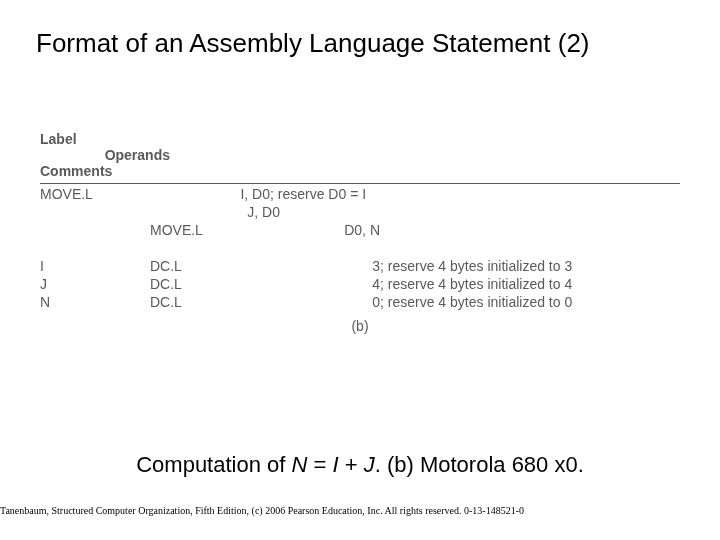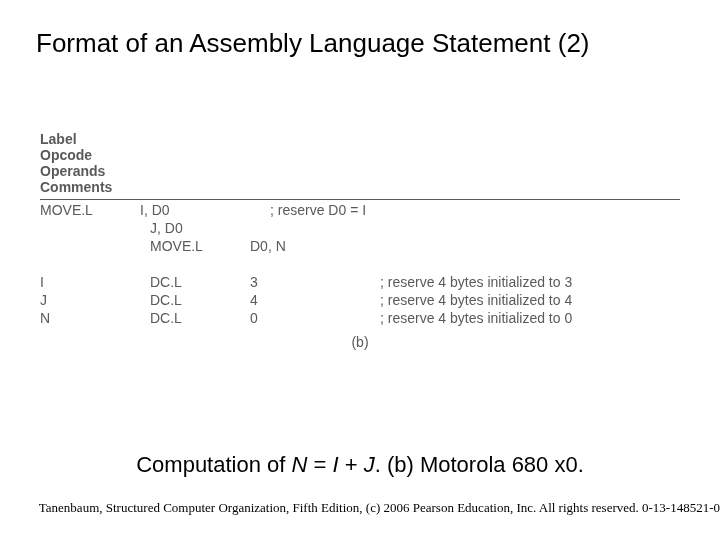--- a/index.html
+++ b/index.html
@@ -4,39 +4,38 @@
 <style>
   * { box-sizing: border-box; margin: 0; padding: 0; }
   html, body { width: 720px; height: 540px; background: #ffffff; font-family: Arial, Helvetica, sans-serif; }
   .slide { width: 720px; height: 540px; position: relative; padding: 20px 30px 16px 30px; }
   .title { font-size: 26px; color: #000; margin: 8px 0 0 6px; font-weight: normal; }
   .tablewrap { margin: 72px 10px 0 10px; color: #5a5a5a; font-size: 14px; }
   .headrow { display: flex; border-bottom: 1.5px solid #5a5a5a; padding-bottom: 4px; font-weight: bold; flex-direction: column; }
   .row { display: flex; padding-top: 2px; }
   .col-label { width: 110px; }
   .col-opcode { width: 100px; }
-  .col-operands { width: 130px; }
+  .col-operands { width: 130px; text-align: right; }
   .col-comments { flex: 1; }
   .gap { height: 18px; }
   .caption-b { text-align: center; color: #5a5a5a; font-size: 14px; margin-top: 8px; }
   .subtitle { position: absolute; bottom: 62px; width: 100%; left: 0; text-align: center; font-size: 22px; color: #000; }
   .subtitle .it { font-style: italic; }
-  .footer { position: absolute; bottom: 24px; width: 100%; left: 0; text-align: right; font-size: 13px; font-family: "Times New Roman", Times, serif; color: #000; }
+  .footer { position: absolute; bottom: 24px; width: 100%; left: 0; text-align: left; font-size: 10px; font-family: "Times New Roman", Times, serif; color: #000; }
 </style>
 </head>
 <body>
 
 <div class="slide">
 
   <div class="title">Format of an Assembly Language Statement (2)</div>
 
   <div class="tablewrap">
     <div class="headrow">
       <div class="col-label">Label</div>
-      <div class="col-opcode">Opcode</div>
       <div class="col-operands">Operands</div>
       <div class="col-comments">Comments</div>
     </div>
 
     <div class="row">
       <div class="col-opcode">MOVE.L</div>
       <div class="col-operands">I, D0</div>
       <div class="col-comments">; reserve D0 = I</div>
     </div>
     <div class="row">

